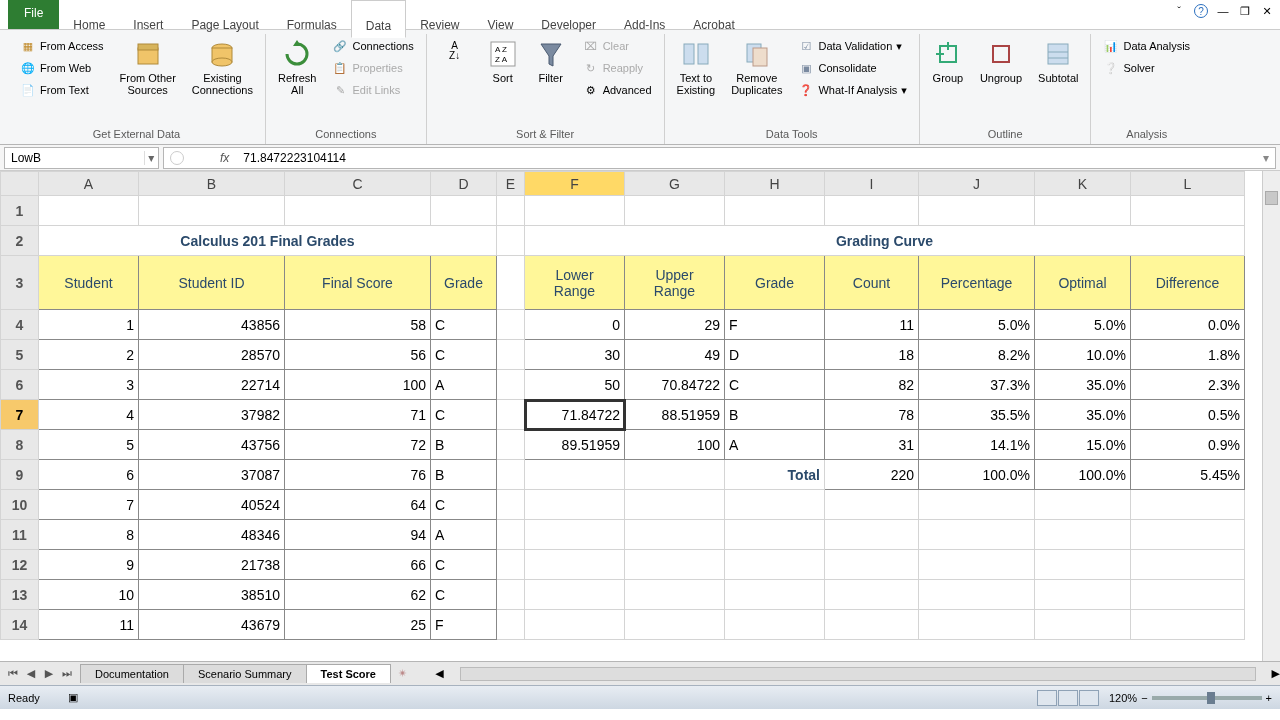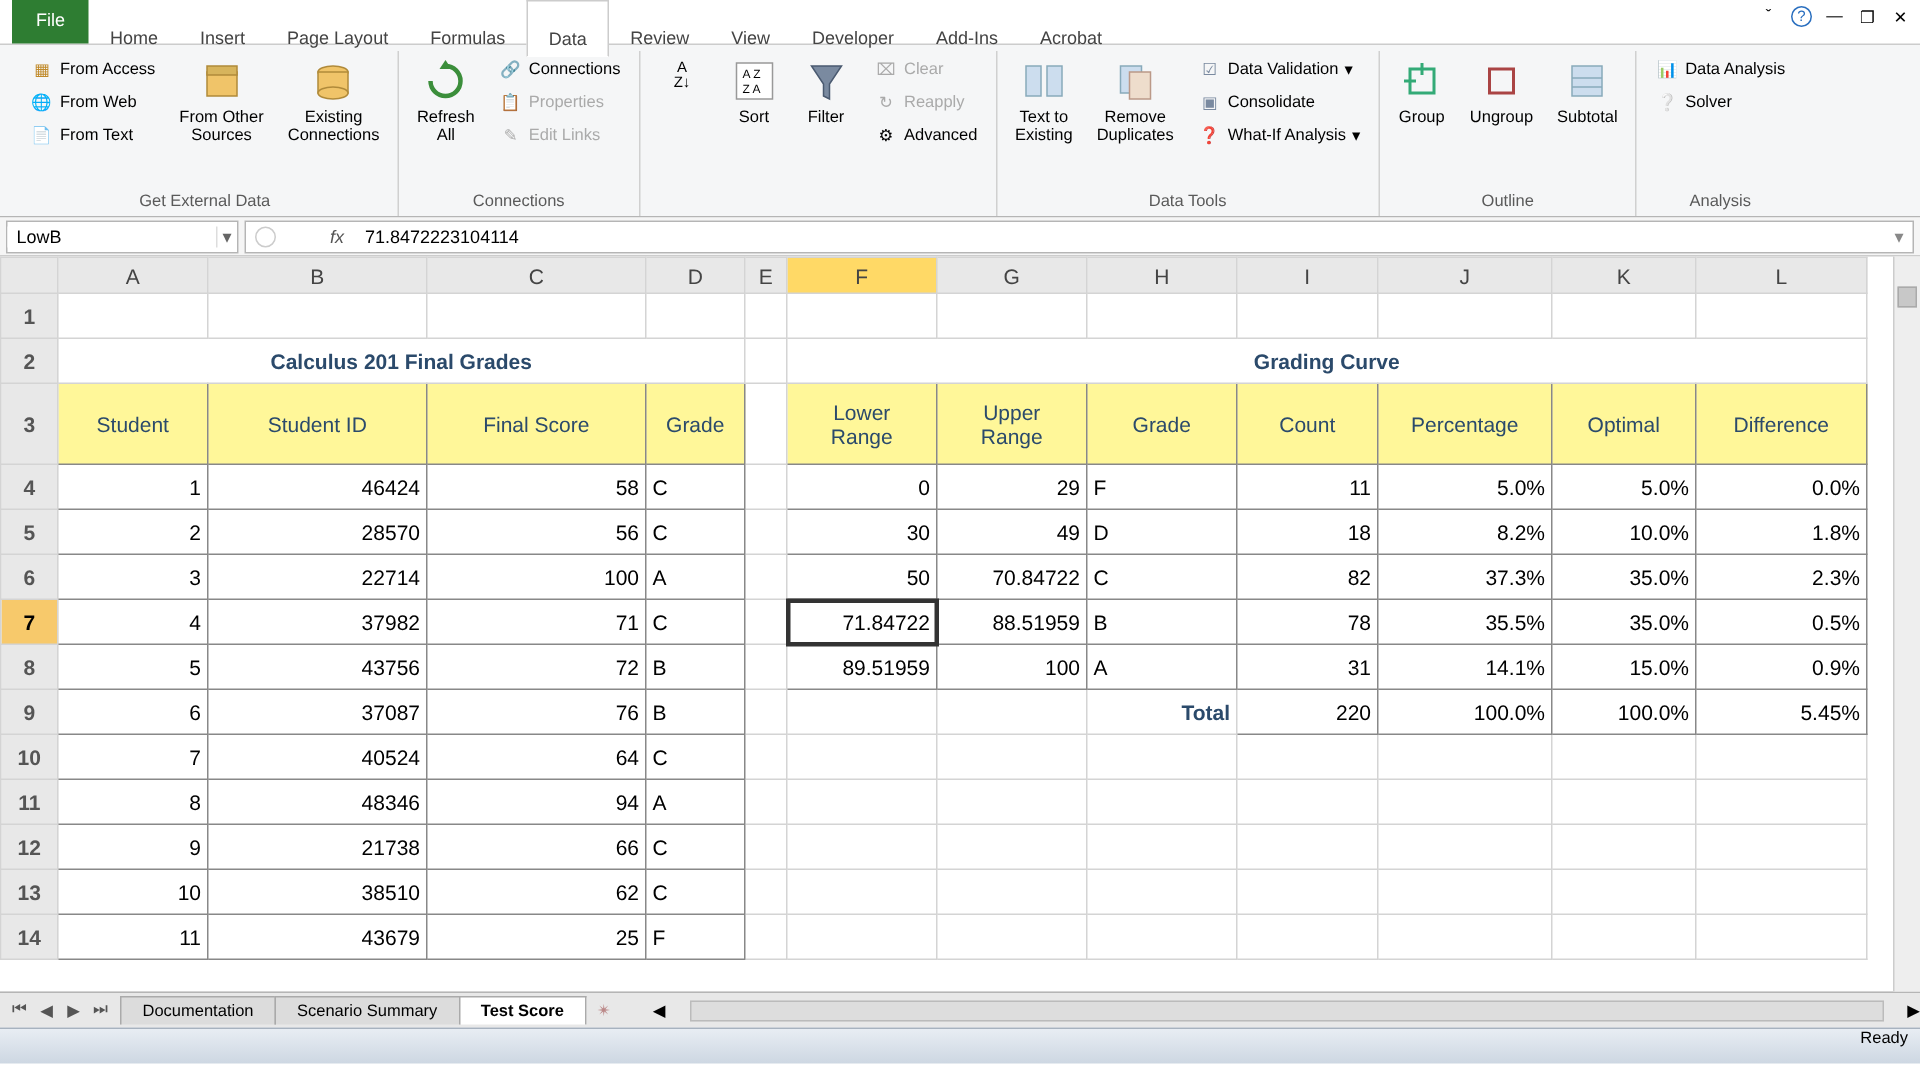--- a/index.html
+++ b/index.html
@@ -58,21 +58,21 @@
 .sheet-bar { display: flex; align-items: center; height: 24px; border-top: 1px solid #b5b5b5; background: #e8e8e8; font-size: 11px; }
 .sheet-nav { display: flex; padding: 0 6px; gap: 4px; }
 .sheet-nav span { width: 14px; text-align: center; color: #555; }
 .sheet-tabs { display: flex; }
 .sheet-tab { padding: 3px 14px; border: 1px solid #aaa; border-bottom: none; background: #dcdcdc; margin-right: -1px; }
 .sheet-tab.active { background: #fff; font-weight: bold; }
 .hscroll { flex: 1; margin-left: 20px; display: flex; align-items: center; }
 .hscroll .track { flex: 1; height: 14px; background: #ddd; border: 1px solid #bbb; margin: 0 16px; position: relative; }
 
 
-.status { display: flex; align-items: flex-end; height: 24px; background: linear-gradient(#e8edf3, #cdd7e2); border-top: 1px solid #a7b2bf; font-size: 11px; padding: 0 8px; flex-direction: column; }
+.status { display: flex; align-items: center; height: 24px; background: linear-gradient(#e8edf3, #cdd7e2); border-top: 1px solid #a7b2bf; font-size: 11px; padding: 0 8px; }
 .status .ready { flex: 0 0 60px; }
 .status .spacer { flex: 1; }
 .view-btns { display: flex; gap: 1px; margin-right: 10px; }
 .view-btns span { width: 20px; height: 16px; border: 1px solid #8fa2b6; background: #dfe6ee; }
 .zoom { display: flex; align-items: center; gap: 4px; }
 .zoom .slider { width: 110px; height: 4px; background: #9aa; position: relative; }
 .zoom .slider .th { position: absolute; left: 50%; top: -4px; width: 8px; height: 12px; background: #6a7d90; }
 
 
 .i-db { color: #c08a2a; }
@@ -210,20 +210,21 @@
         <div class="btn-sm" style="color:#aaa">
             <span class="ico">↻</span>
             <span>Reapply</span>
           </div>
         <div class="btn-sm">
             <span class="ico">⚙</span>
             <span>Advanced</span>
           </div>
       </div>
     </div>
+    <div class="group-label">Sort &amp; Filter</div>
   </div>
 
   <div class="group">
     <div class="group-items">
       <div class="btn-lg">
           <span class="ico">
             <svg width="32" height="32">
               <rect x="4" y="6" width="10" height="20" fill="#cde" stroke="#8ab"></rect>
               <rect x="18" y="6" width="10" height="20" fill="#cde" stroke="#8ab"></rect>
             </svg>
@@ -371,21 +372,21 @@
 Range</td>
             <td class="hdr-cell" style="white-space:pre-line">Grade</td>
             <td class="hdr-cell" style="white-space:pre-line">Count</td>
             <td class="hdr-cell" style="white-space:pre-line">Percentage</td>
             <td class="hdr-cell" style="white-space:pre-line">Optimal</td>
             <td class="hdr-cell" style="white-space:pre-line">Difference</td>
           </tr>
           <tr>
             <th class="rowhdr">4</th>
             <td class="data-cell num">1</td>
-            <td class="data-cell num">46424</td>
+            <td class="data-cell num">43856</td>
             <td class="data-cell num">58</td>
             <td class="data-cell txt">C</td>
             <td class=""></td>
             <td class="data-cell num">0</td>
             <td class="data-cell num">29</td>
             <td class="data-cell txt">F</td>
             <td class="data-cell num">11</td>
             <td class="data-cell num">5.0%</td>
             <td class="data-cell num">5.0%</td>
             <td class="data-cell num">0.0%</td>

